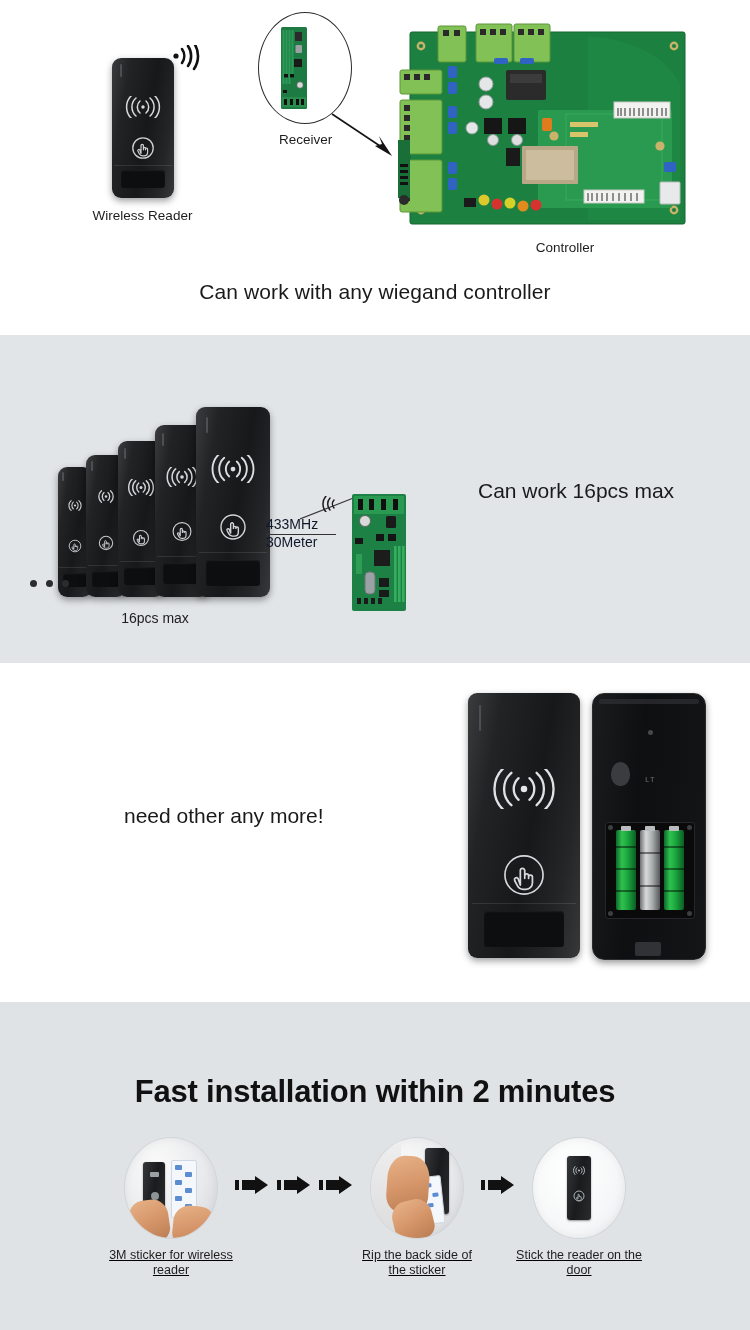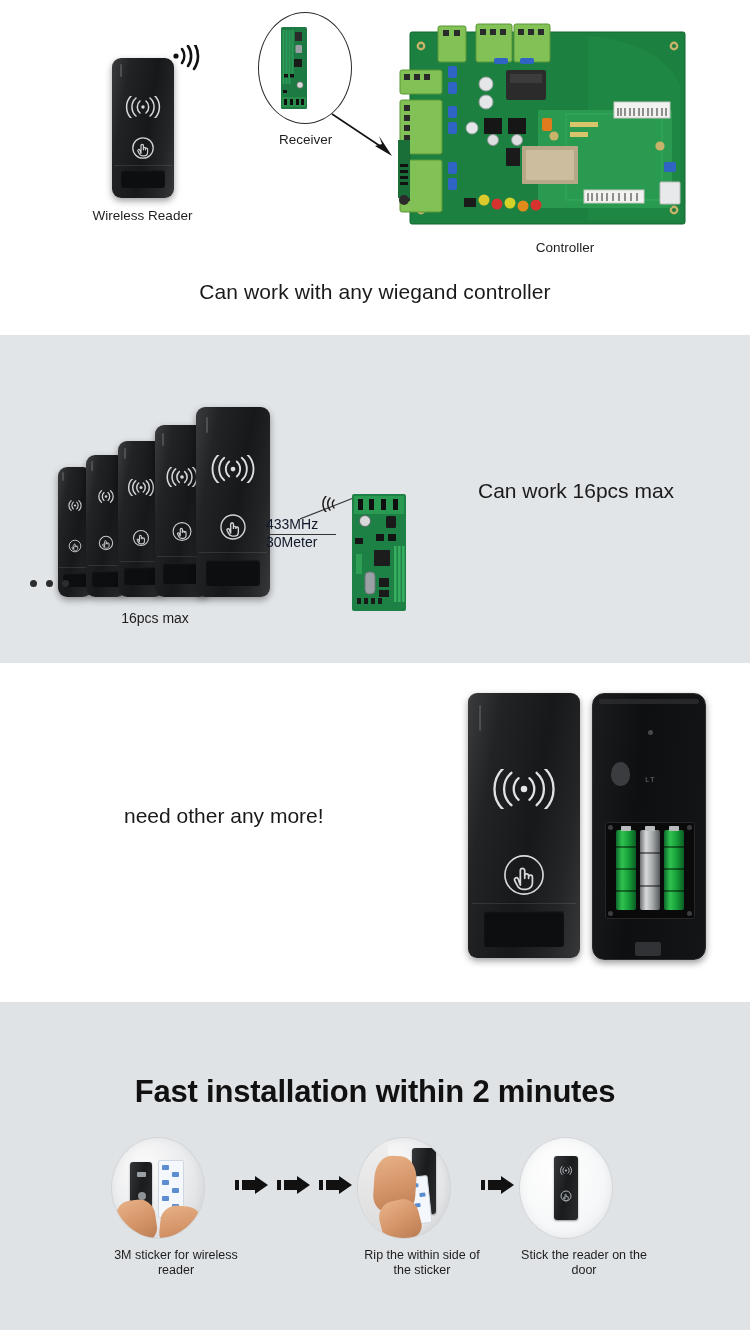--- a/index.html
+++ b/index.html
@@ -172,21 +172,21 @@
 
   
   #p4-headline{
     position:absolute;left:0;top:72px;width:750px;text-align:center;
     font-size:31px;font-weight:bold;color:#111111;letter-spacing:-.2px;
   }
   #p4-steps{
     position:absolute;left:0;top:135px;width:750px;
     display:flex;align-items:flex-start;justify-content:center;
   }
-  .step{width:120px;display:flex;flex-direction:column;}
+  .step{width:120px;display:flex;flex-direction:column;align-items:center;text-decoration:underline;}
   .step .bubble{
     width:92px;height:100px;border-radius:50%;
     background:radial-gradient(ellipse at 35% 30%,#fbfbfb 0%,#e9eaec 55%,#cfd2d5 100%);
     border:1px solid #d2d5d8;
     position:relative;overflow:hidden;
     box-shadow:inset 0 0 10px rgba(0,0,0,.05);
   }
   .step .cap{
     margin-top:9px;font-size:12.5px;color:#1d1d1d;text-align:center;line-height:15px;
     width:130px;
@@ -684,21 +684,21 @@
         <span class="bb-wall" style="left:0;top:0;width:30px;height:100px;"></span>
         <span class="bb-device" style="left:54px;top:10px;width:24px;height:66px;"></span>
         <span class="bb-sticker" style="left:52px;top:38px;width:18px;height:46px;transform:rotate(-6deg);">
           <span class="b" style="left:3px;top:6px;width:6px;height:4px;"></span>
           <span class="b" style="left:9px;top:16px;width:6px;height:4px;"></span>
           <span class="b" style="left:3px;top:26px;width:6px;height:4px;"></span>
         </span>
         <span class="bb-hand" style="left:16px;top:18px;width:42px;height:56px;transform:rotate(4deg);"></span>
         <span class="bb-hand" style="left:22px;top:62px;width:40px;height:40px;transform:rotate(-14deg);"></span>
       </div>
-      <div class="cap">Rip the within side of the sticker</div>
+      <div class="cap">Rip the back side of the sticker</div>
     </div>
 
     <div class="stepsep">
       <svg width="34" height="20" viewBox="0 0 34 20">
         <rect x="0" y="5" width="4" height="10" fill="#111"></rect>
         <polygon points="7,5 20,5 20,1 33,10 20,19 20,15 7,15" fill="#111"></polygon>
       </svg>
     </div>
 
     <div class="step">

